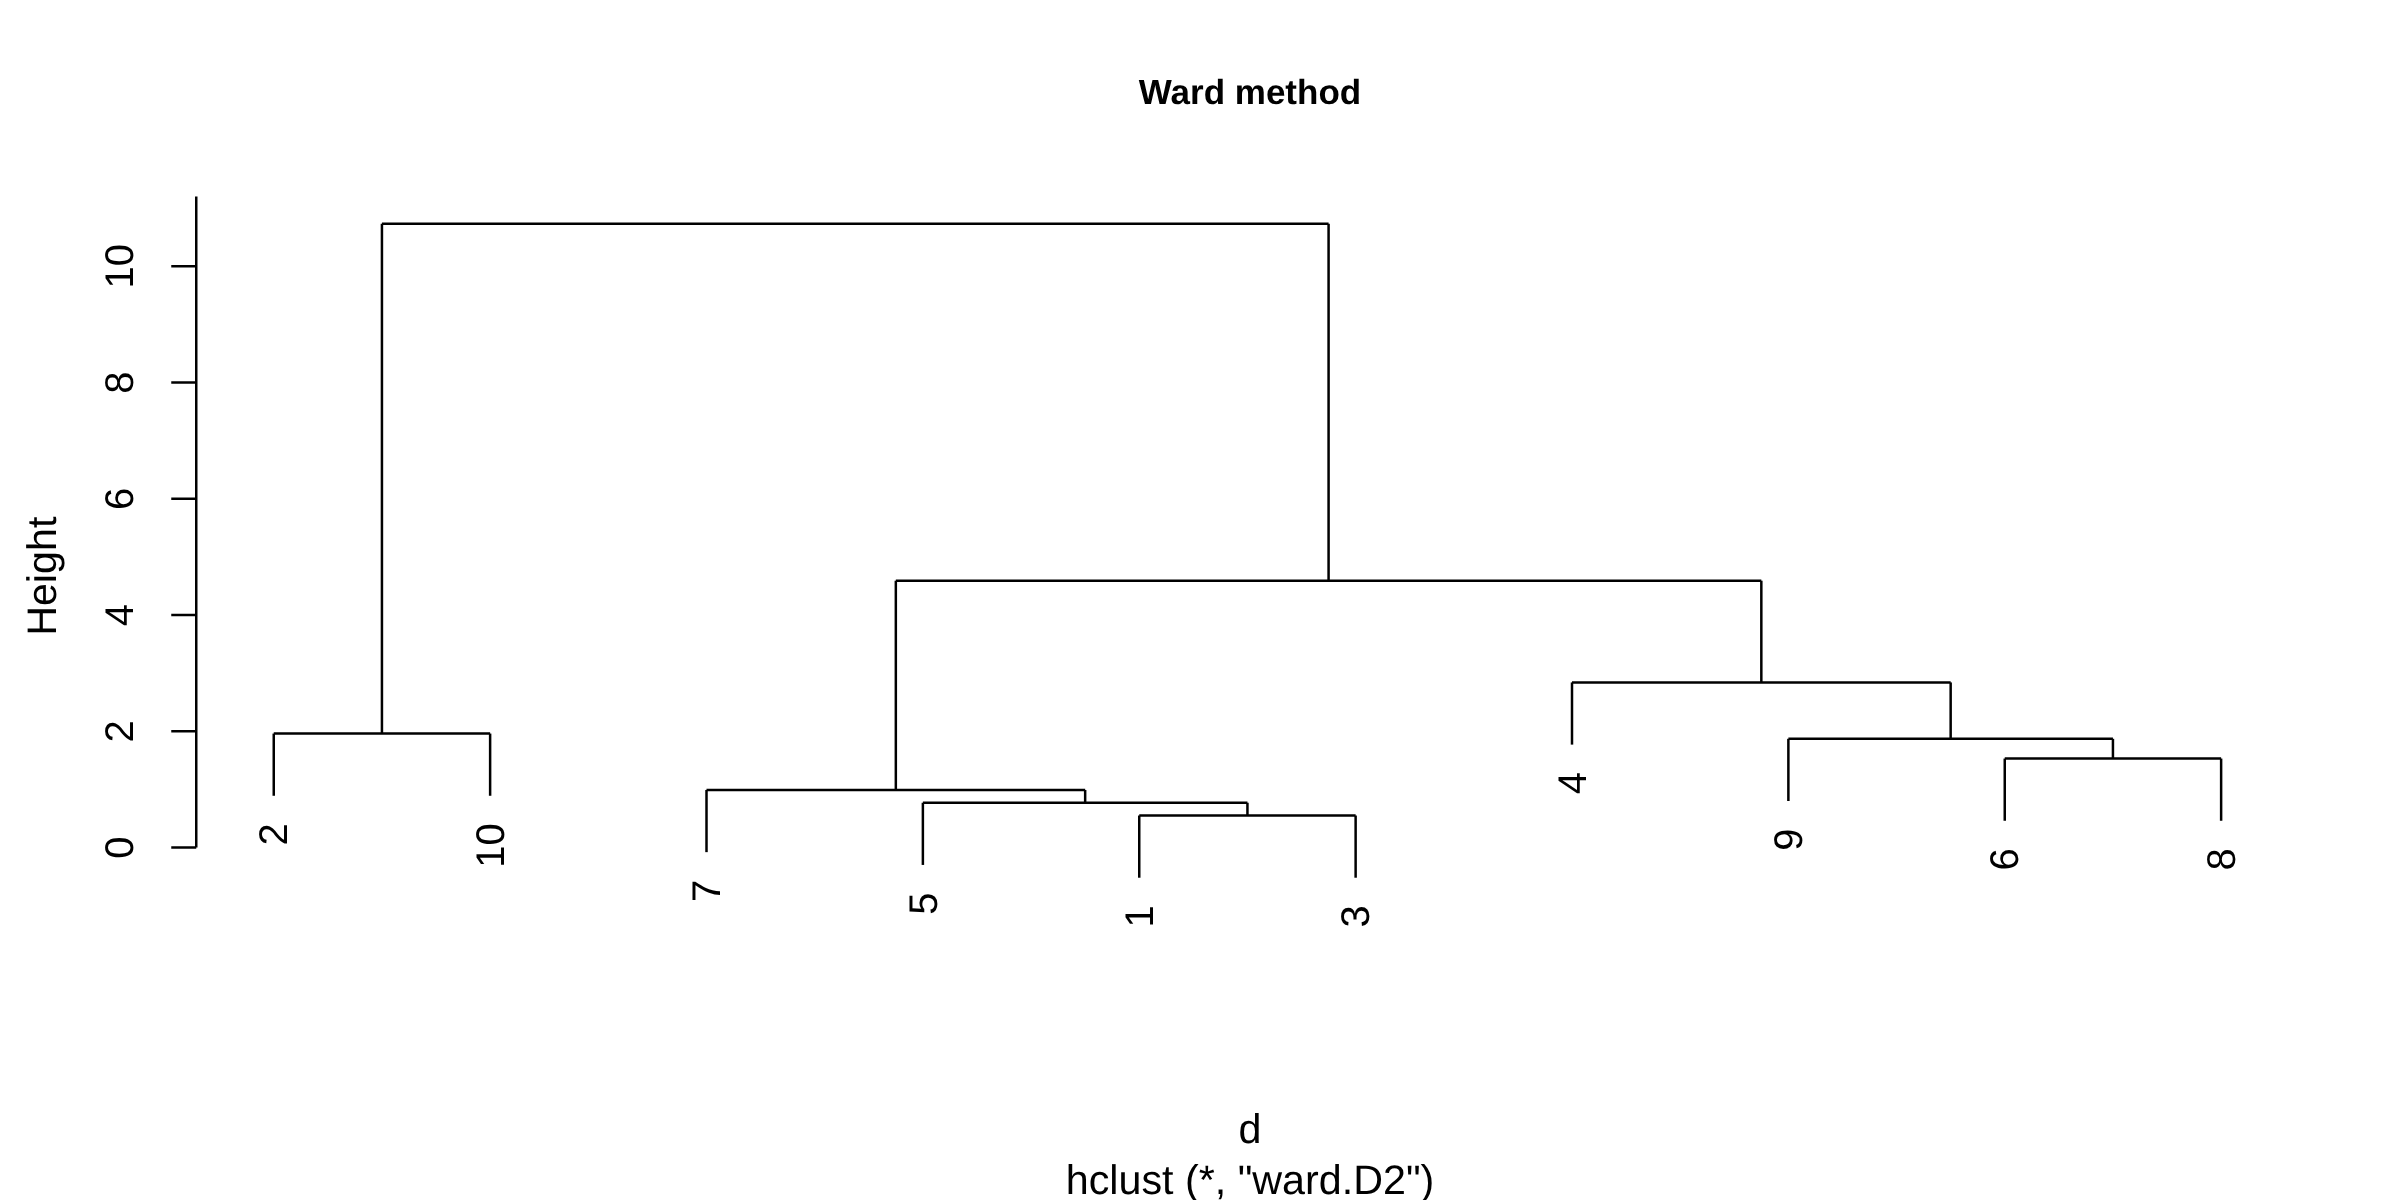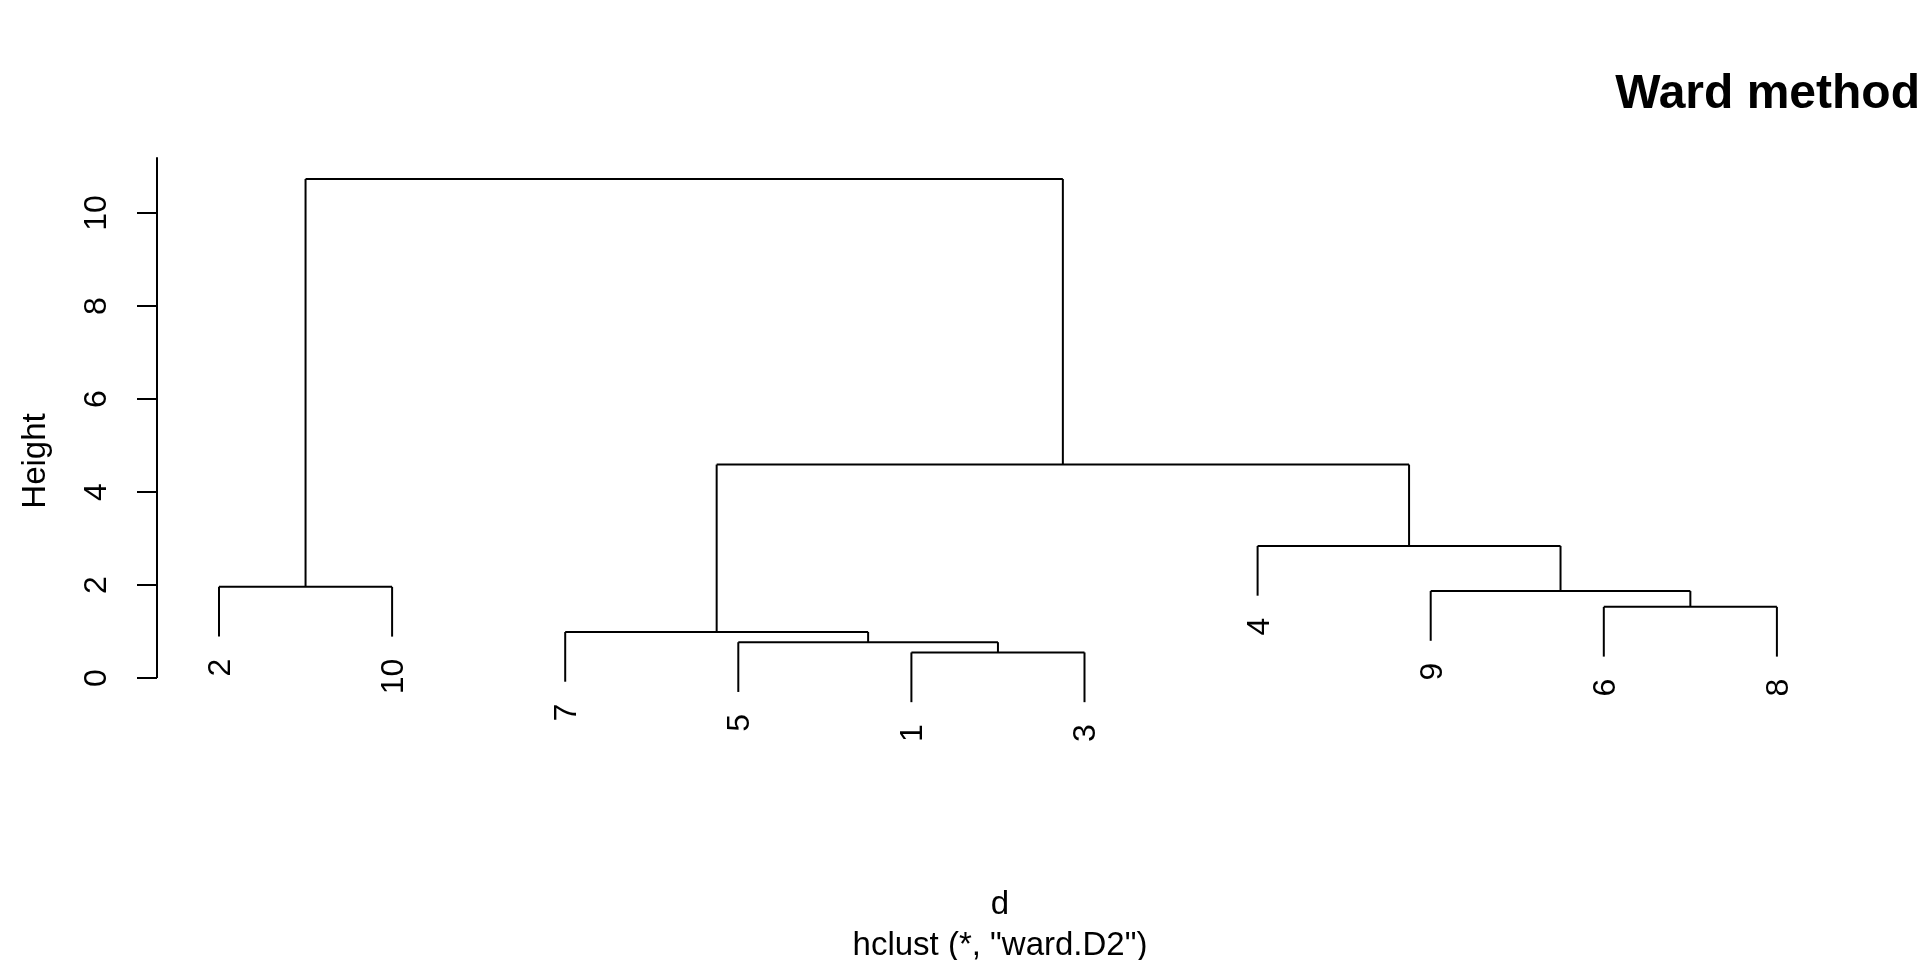--- a/index.html
+++ b/index.html
@@ -1,20 +1,20 @@
 <!DOCTYPE html>
 <html><head>
 <meta charset="utf-8">
 <style>
   html,body{margin:0;padding:0;background:#ffffff;}
   body{width:1920px;height:960px;position:relative;overflow:hidden;
        font-family:"Liberation Sans",sans-serif;color:#000;}
   .abs{position:absolute;}
-  #chart-title{left:80px;top:70px;width:1840px;text-align:right;
-               font-size:48px;font-weight:bold;line-height:44px;}
+  #chart-title{left:80px;top:52px;width:1840px;text-align:center;
+               font-size:28px;font-weight:bold;line-height:44px;}
   #y-axis-label{left:34px;top:461px;transform:translate(-50%,-50%) rotate(-90deg);
                 font-size:33px;white-space:nowrap;}
   #caption{left:80px;top:882px;width:1840px;text-align:center;
            font-size:33px;line-height:41px;}
   svg{position:absolute;left:0;top:0;}
   svg text{font-family:"Liberation Sans",sans-serif;font-size:32px;fill:#000;}
   svg line{stroke:#000;stroke-width:2;}
 </style>
 </head>
 <body>

